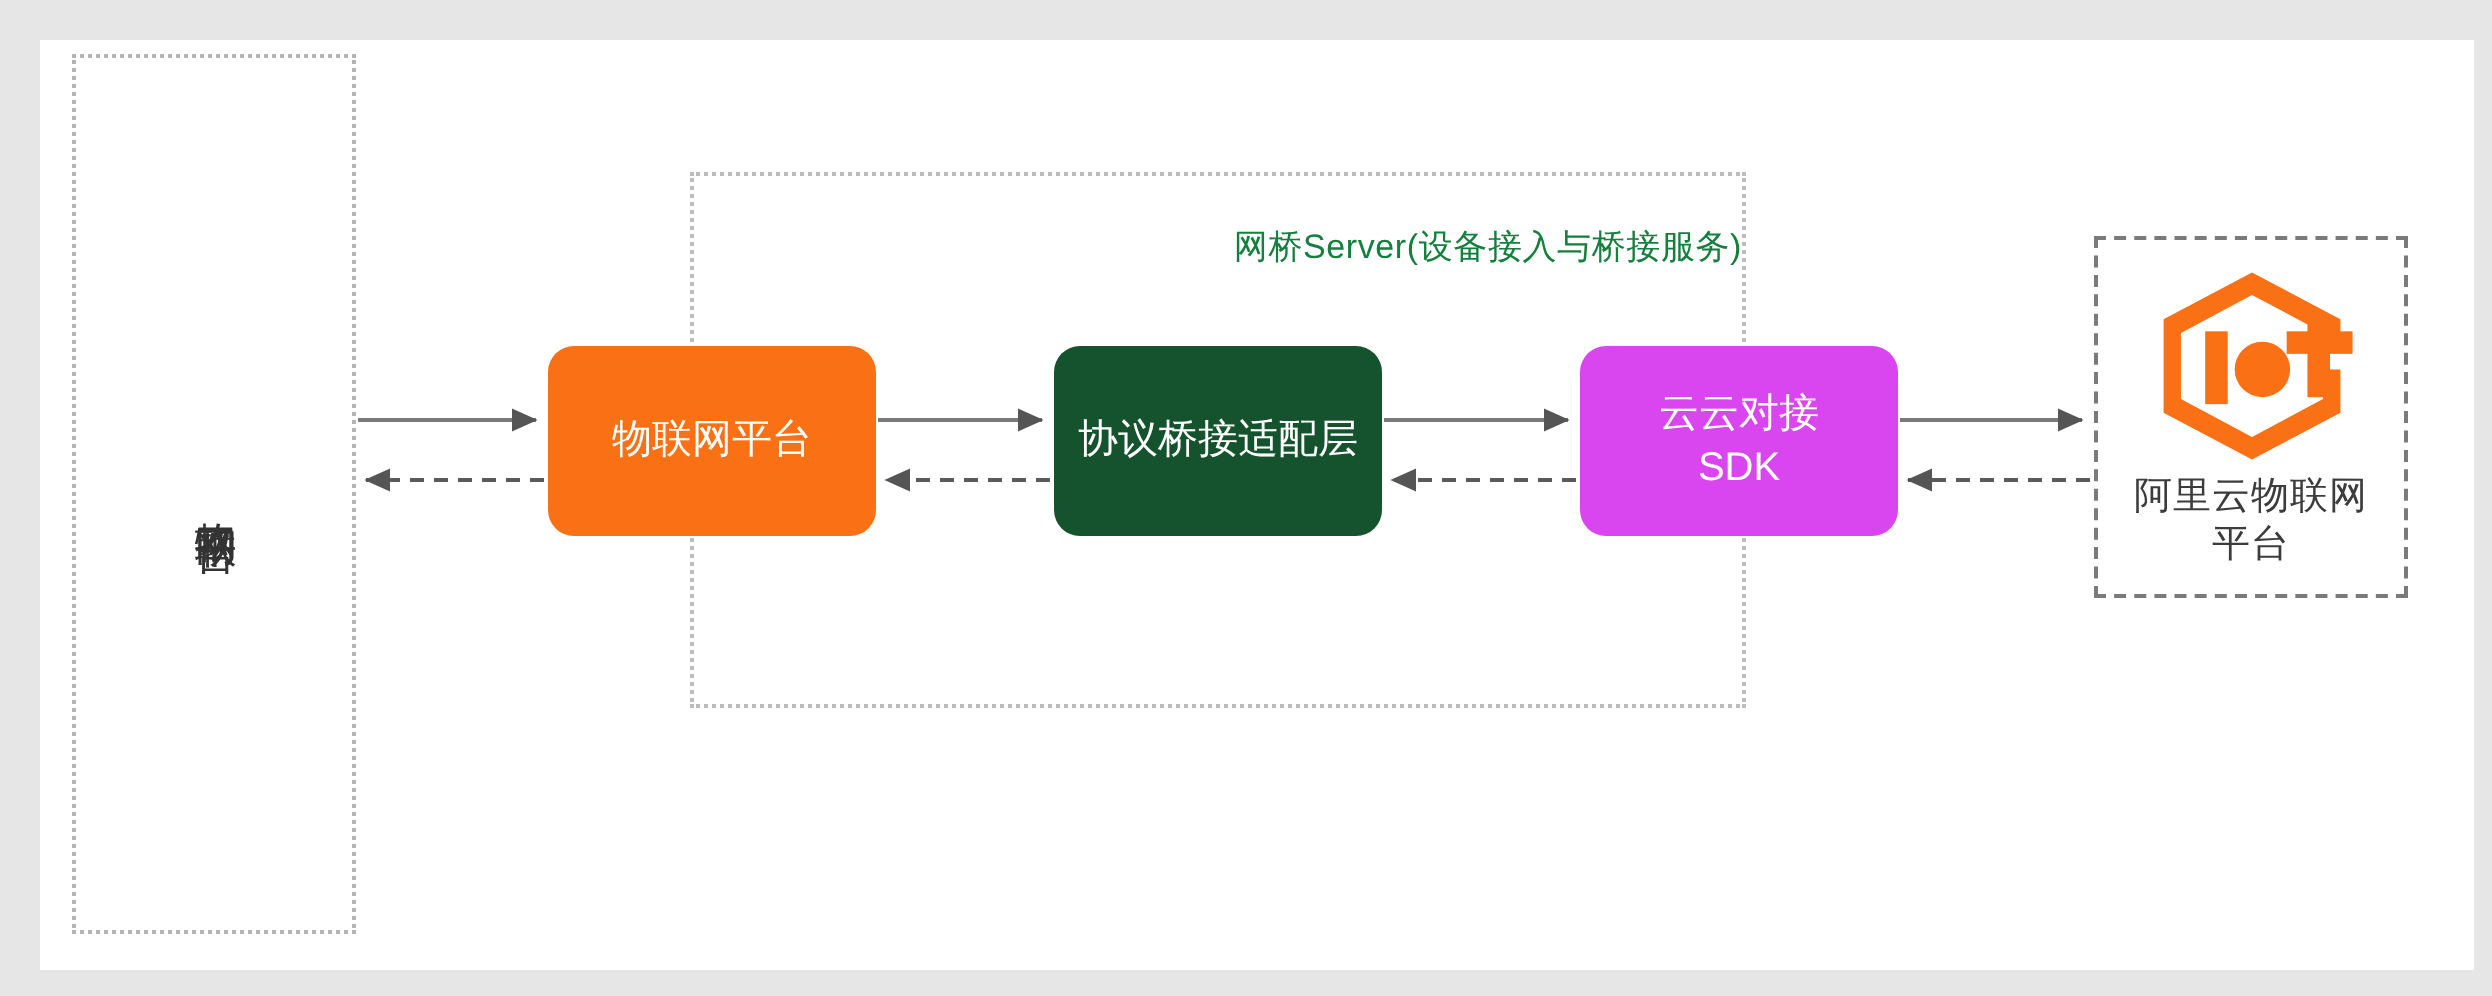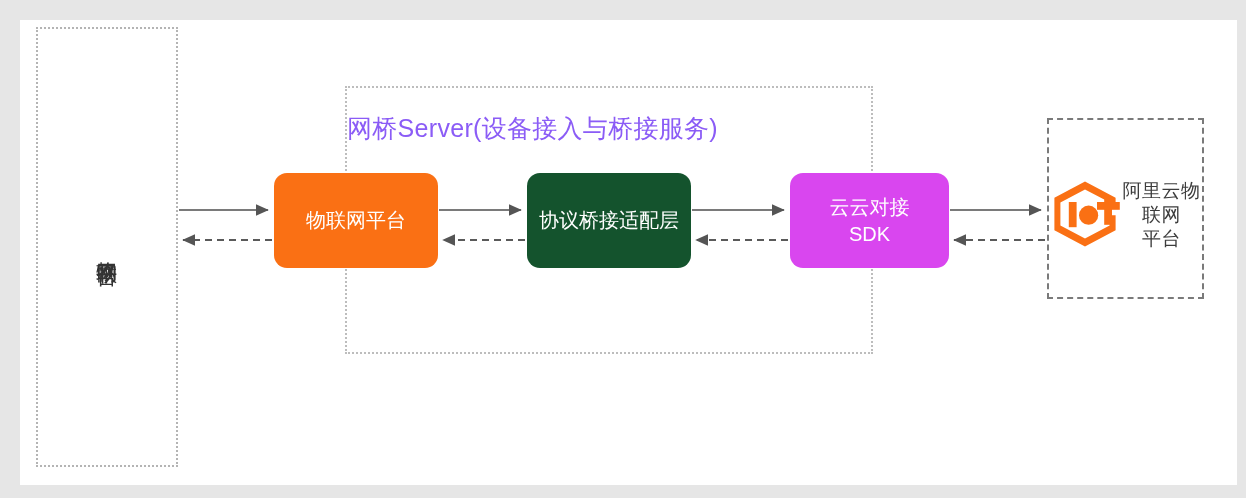--- a/index.html
+++ b/index.html
@@ -74,23 +74,23 @@
     letter-spacing: 1px;
     white-space: nowrap;
   }
 
   
   #bridge-server-title {
     position: absolute;
     left: 0;
     top: 24px;
     width: 100%;
-    text-align: left;
-    font-size: 25px;
-    color: #8b5cf6;
+    text-align: right;
+    font-size: 17px;
+    color: #15803d;
     letter-spacing: 0.3px;
   }
 
   
   .proc-box {
     position: absolute;
     border-radius: 13px;
     display: flex;
     align-items: center;
     justify-content: center;
@@ -137,20 +137,21 @@
   }
 
   
   #alicloud-inner {
     position: absolute;
     left: 0;
     top: 0;
     width: 100%;
     height: 100%;
     display: flex;
+    flex-direction: column;
     align-items: center;
     justify-content: flex-start;
     padding-top: 11px;
     box-sizing: border-box;
   }
   #iot-logo-icon {
     width: 104px;
     height: 104px;
     display: block;
   }

